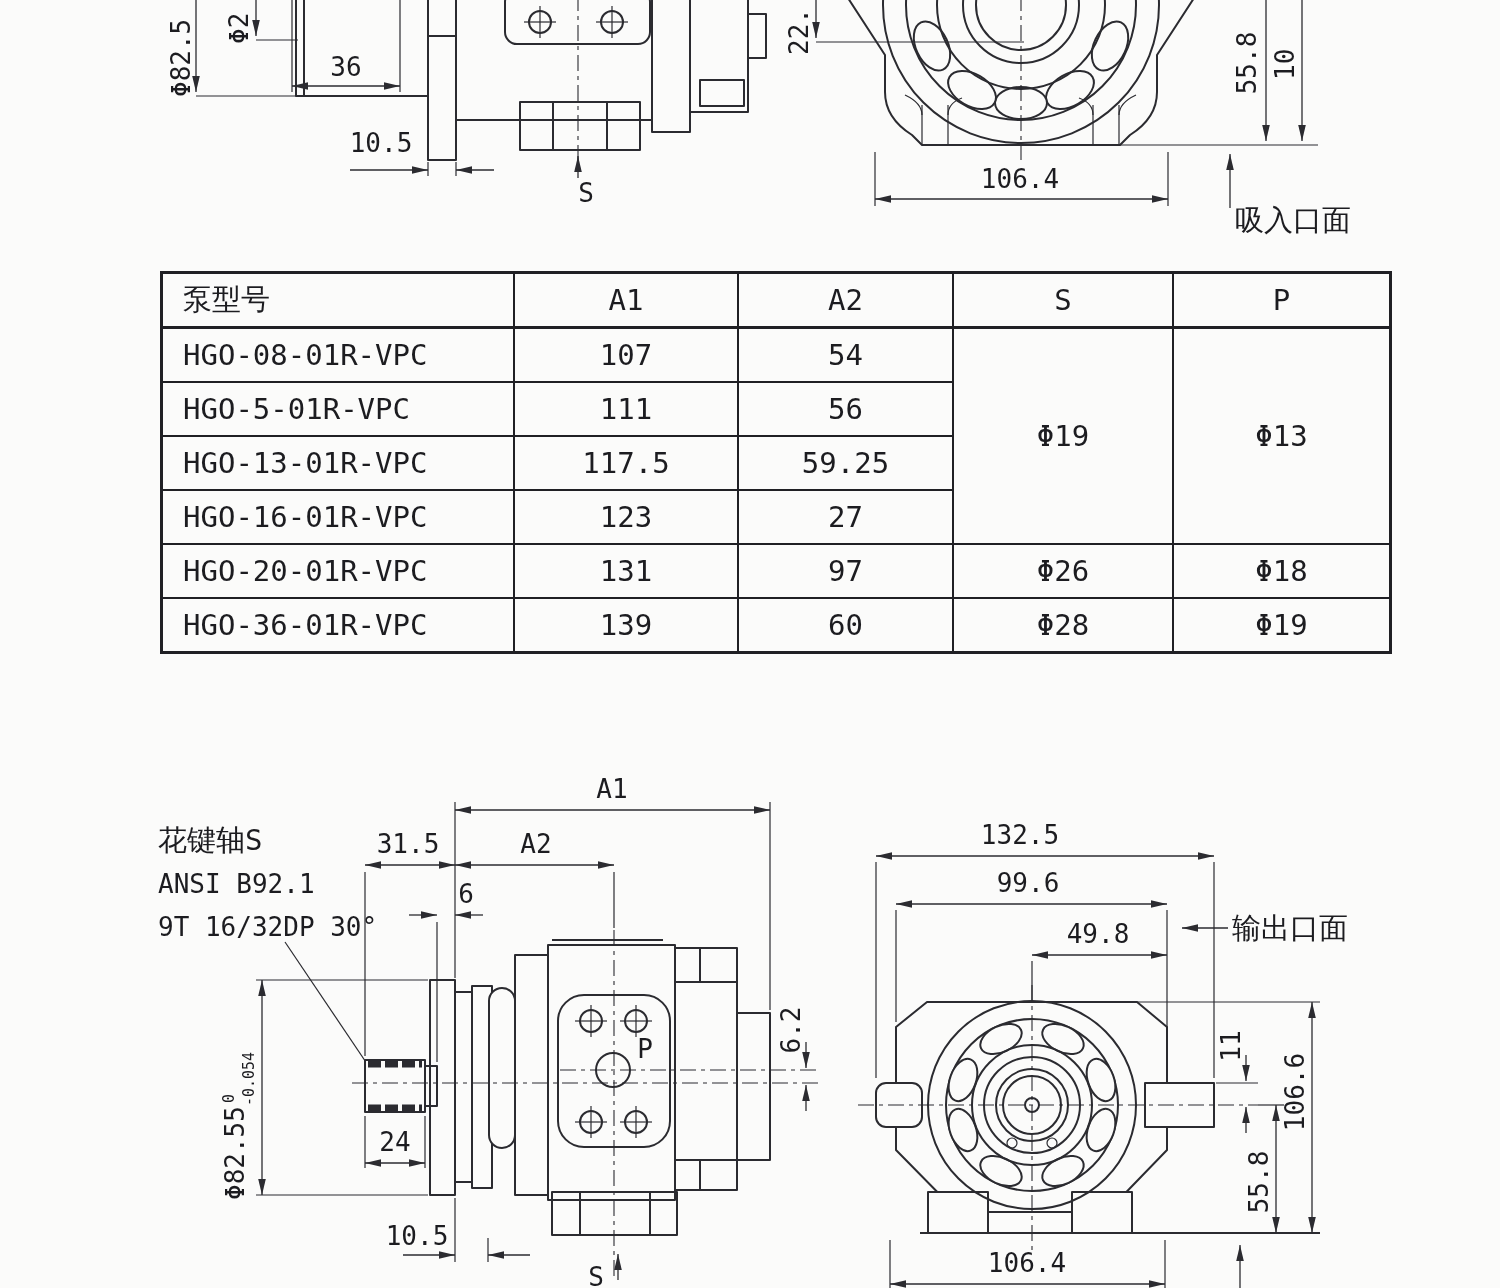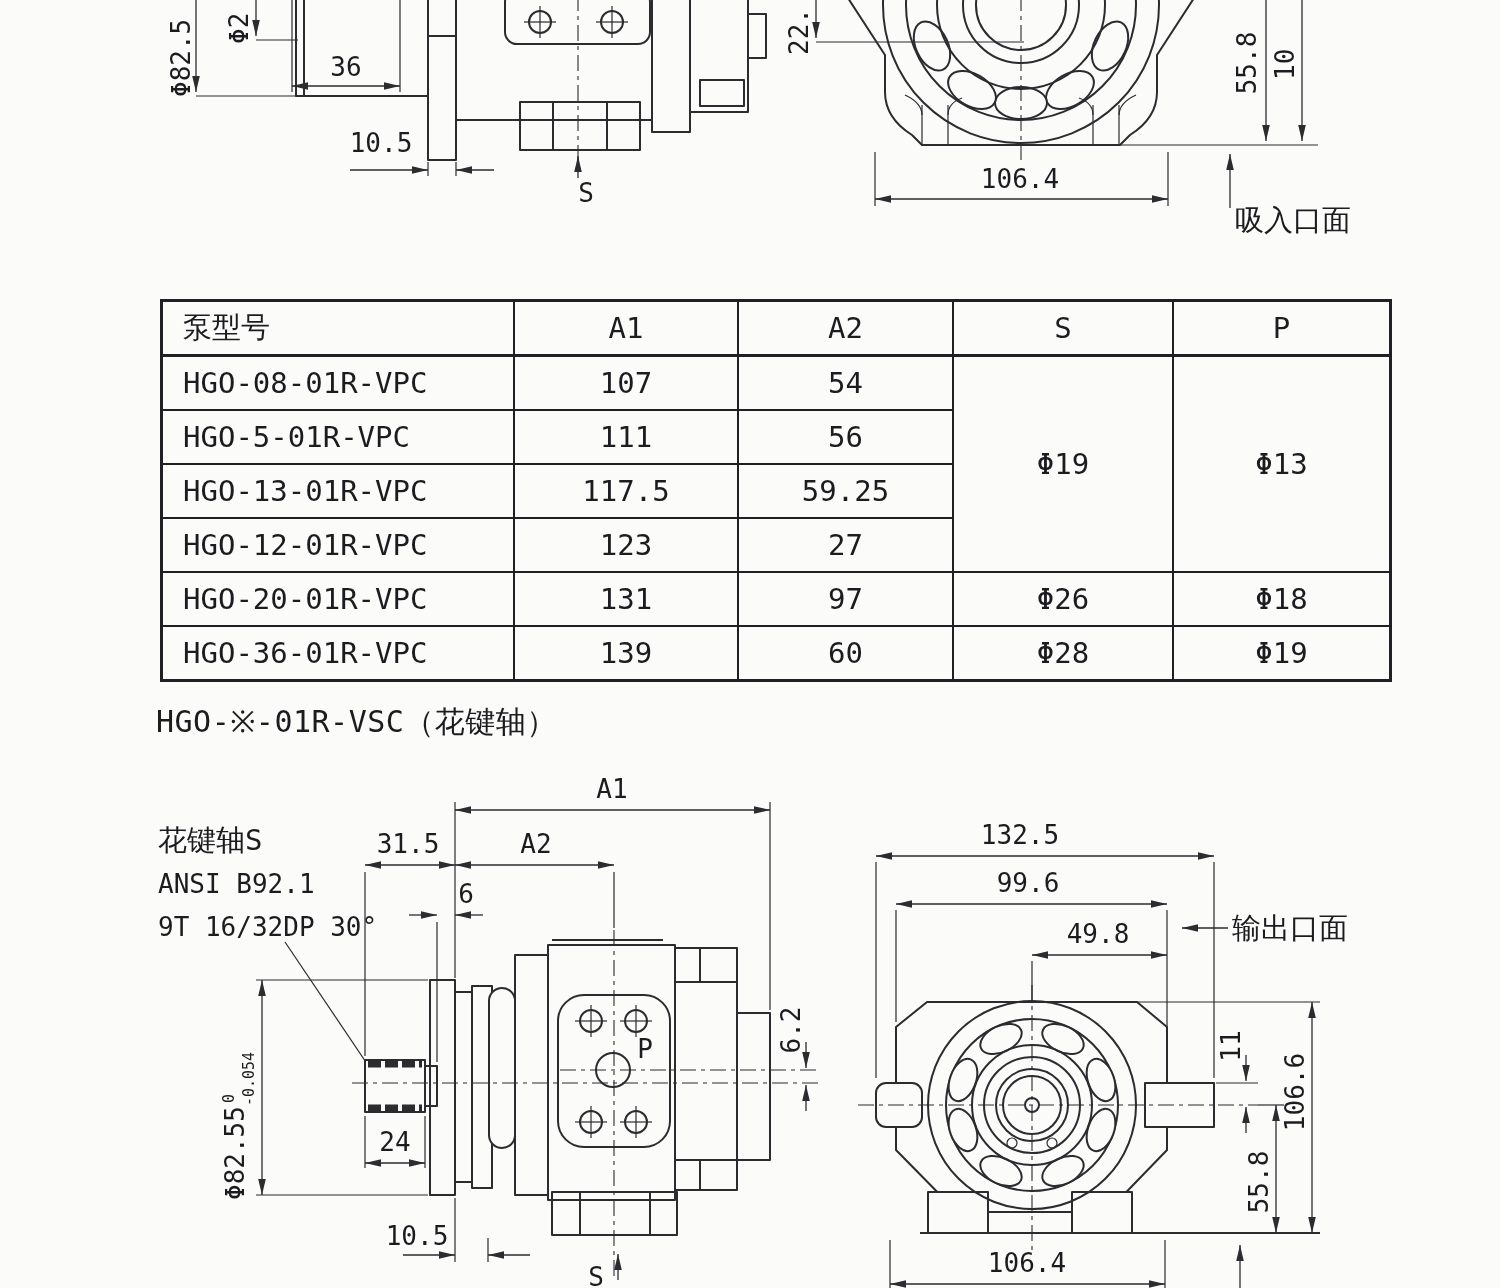--- a/index.html
+++ b/index.html
@@ -18,21 +18,21 @@
   tspan.tol{font-size:15px;}
   marker path{fill:#2b2b30;}
   
   #spec-table{position:absolute;left:160px;top:271px;border-collapse:collapse;table-layout:fixed;
               width:1198px;background:#fbfbfa;}
   #spec-table td,#spec-table th{border:2px solid #202024;font-weight:normal;font-size:29px;
               text-align:center;padding:0;height:52px;}
   #spec-table .c-model{width:330px;text-align:left;padding-left:20px;}
   #spec-table .c-a1{width:222px;} #spec-table .c-a2{width:213px;}
   #spec-table .c-s{width:218px;}  #spec-table .c-p{width:215px;}
-  #spec-table{border:3px solid #202024;margin-top:28px;}
+  #spec-table{border:3px solid #202024;}
   #spec-table thead th{border-bottom:3px solid #202024;}
   #section-heading{position:absolute;left:156px;top:700px;font-size:30px;letter-spacing:.5px;}
 </style>
 </head>
 <body>
 
 <div id="page">
 
 <svg width="1500" height="1288" viewBox="0 0 1500 1288">
   <defs>
@@ -300,36 +300,35 @@
       <td class="c-model">HGO-5-01R-VPC</td>
       <td>111</td>
       <td>56</td>
     </tr>
     <tr>
       <td class="c-model">HGO-13-01R-VPC</td>
       <td>117.5</td>
       <td>59.25</td>
     </tr>
     <tr>
-      <td class="c-model">HGO-12-01R-VPC</td>
+      <td class="c-model">HGO-16-01R-VPC</td>
       <td>123</td>
       <td>27</td>
     </tr>
     <tr>
       <td class="c-model">HGO-20-01R-VPC</td>
       <td>131</td>
       <td>97</td>
       <td>Φ26</td>
       <td>Φ18</td>
     </tr>
     <tr>
       <td class="c-model">HGO-36-01R-VPC</td>
       <td>139</td>
       <td>60</td>
       <td>Φ28</td>
       <td>Φ19</td>
     </tr>
   </tbody>
 </table>
 
-<div id="section-heading">HGO-※-01R-VSC（花键轴）</div>
 
 </div>
 
 </body></html>

